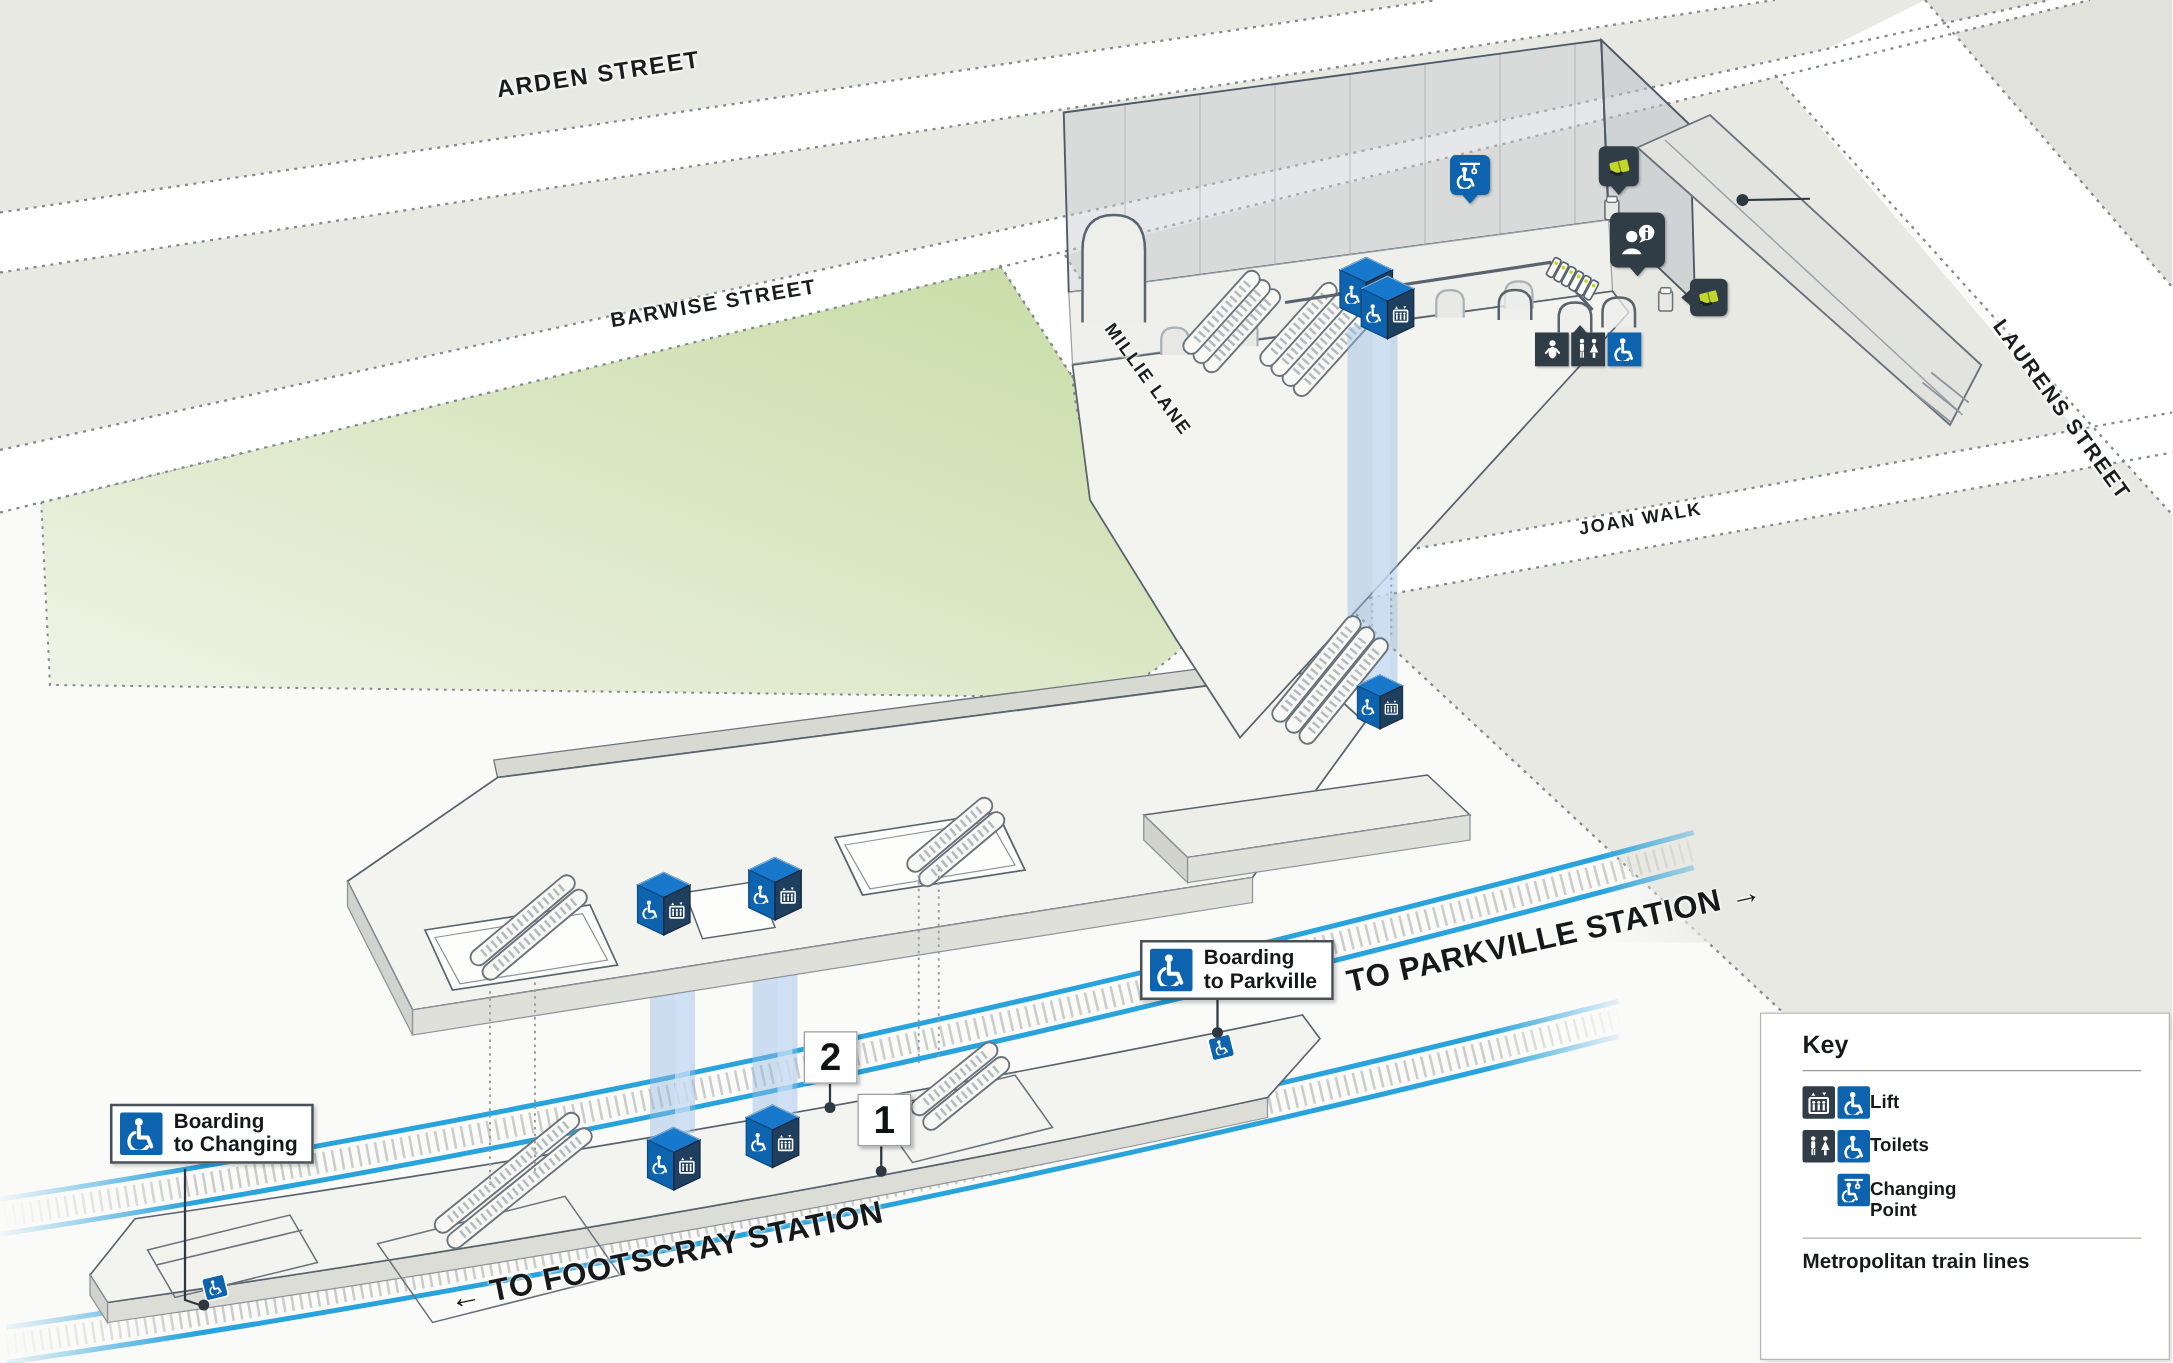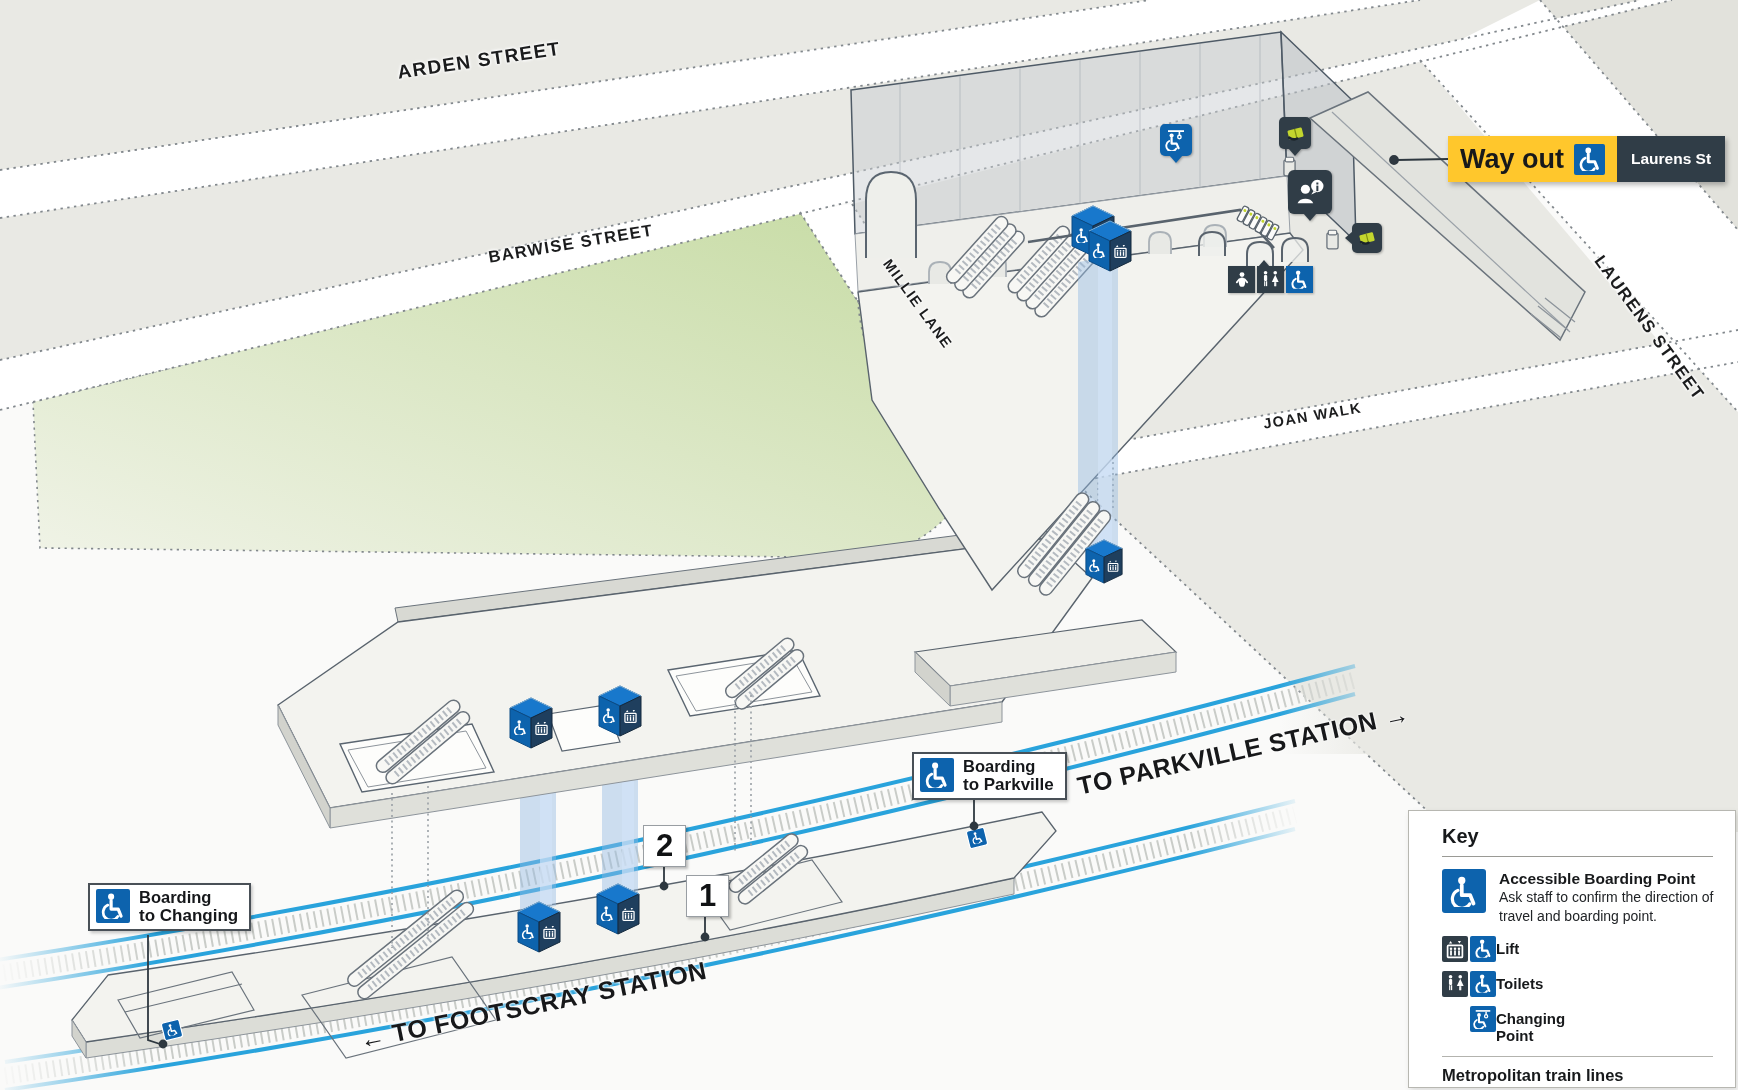--- a/index.html
+++ b/index.html
@@ -9,21 +9,21 @@
   .lbl{position:absolute;font-weight:800;color:#1b1c1d;letter-spacing:1.4px;white-space:nowrap;
        transform-origin:left top;text-shadow:0 0 3px #fff,0 0 3px #fff,0 0 4px #fff;}
   .dir{position:absolute;font-weight:800;color:#17181a;letter-spacing:.6px;white-space:nowrap;
        font-size:25px;transform-origin:left center;text-shadow:0 0 3px #fff,0 0 3px #fff;}
   
   .wayout{position:absolute;left:1448px;top:136px;display:flex;height:46px;box-shadow:2px 3px 5px rgba(0,0,0,.28);}
   .wo-y{background:#ffc72c;display:flex;align-items:center;gap:10px;padding:0 12px;font-size:27px;font-weight:800;color:#17191b;}
   .wo-isa{width:31px;height:31px;background:#0d63ad;border-radius:2px;display:flex;align-items:center;justify-content:center;flex:none;}
   .wo-d{background:#303d47;color:#fff;display:flex;align-items:center;padding:0 14px;font-size:15.5px;font-weight:700;white-space:nowrap;}
   
-  .bsign{position:absolute;display:flex;gap:9px;background:#fff;border:2px solid #495057;
+  .bsign{position:absolute;display:flex;align-items:center;gap:9px;background:#fff;border:2px solid #495057;
          padding:4px 11px 4px 6px;box-shadow:1.5px 2px 3px rgba(0,0,0,.22);}
   .isa-box{width:34px;height:34px;background:#0d63ad;border-radius:2px;display:flex;align-items:center;justify-content:center;flex:none;}
   .bsign .t1{font-size:16.5px;font-weight:800;color:#15171a;line-height:1.08;}
   .bsign .t2{font-size:17px;font-weight:600;color:#15171a;line-height:1.08;}
   
   .pnum{position:absolute;width:41px;height:40px;background:#fff;border:1px solid #999ea3;
         box-shadow:2px 2px 2.5px rgba(0,0,0,.25);display:flex;align-items:center;justify-content:center;
         font-size:31px;font-weight:800;color:#101214;}
   
   .pin{position:absolute;border-radius:5px;display:flex;align-items:center;justify-content:center;
@@ -410,31 +410,20 @@
 
 <div class="lbl" style="left:396px;top:62px;font-size:19px;transform:rotate(-8.5deg);">ARDEN STREET</div>
 <div class="lbl" style="left:487px;top:248px;font-size:16.5px;transform:rotate(-9.5deg);">BARWISE STREET</div>
 <div class="lbl" style="left:893px;top:256px;font-size:14.5px;transform:rotate(54deg);">MILLIE LANE</div>
 <div class="lbl" style="left:1606px;top:252px;font-size:17px;transform:rotate(54deg);">LAURENS STREET</div>
 <div class="lbl" style="left:1262px;top:416px;font-size:14.5px;transform:rotate(-9.5deg);">JOAN WALK</div>
 
 <div class="dir" style="left:1078px;top:772px;transform:rotate(-12.5deg);">TO PARKVILLE STATION →</div>
 <div class="dir" style="left:360px;top:1026px;transform:rotate(-11.5deg);">← TO FOOTSCRAY STATION</div>
 
-<div class="wayout">
-  <div class="wo-y">
-    <span>Way out</span>
-    <span class="wo-isa">
-      <svg width="22" height="24" viewBox="0 0 20 22" style="color:#fff">
-            <use href="#isa"></use>
-          </svg>
-    </span>
-  </div>
-  <div class="wo-d">Laurens St</div>
-</div>
 
 <div class="bsign" style="left:912px;top:752px;">
   <span class="isa-box">
     <svg width="24" height="26" viewBox="0 0 20 22" style="color:#fff">
           <use href="#isa"></use>
         </svg>
   </span>
   <span>
     <div class="t1">Boarding</div>
     <div class="t2">to Parkville</div>
@@ -489,31 +478,20 @@
   <span class="tsq blue">
     <svg width="17" height="19" viewBox="0 0 20 22" style="color:#fff">
           <use href="#isa"></use>
         </svg>
       </span>
 </div>
 
 <div class="key">
   <div class="ktitle">Key</div>
   <hr class="krule">
-  <div class="kabp">
-    <span class="kabp-icon">
-      <svg width="28" height="31" viewBox="0 0 20 22" style="color:#fff">
-            <use href="#isa"></use>
-          </svg>
-    </span>
-    <span>
-      <div class="kabp-t">Accessible Boarding Point</div>
-      <div class="kabp-d">Ask staff to confirm the direction of travel and boarding point.</div>
-    </span>
-  </div>
   <div class="kcols">
     <div class="kcol c1">
       <div class="kitem">
         <span class="kpair">
           <span class="ksq dark">
             <svg width="20" height="20" viewBox="0 0 20 20" style="color:#fff">
                   <use href="#glyph-lift"></use>
                 </svg>
               </span>
           <span class="ksq blue">

